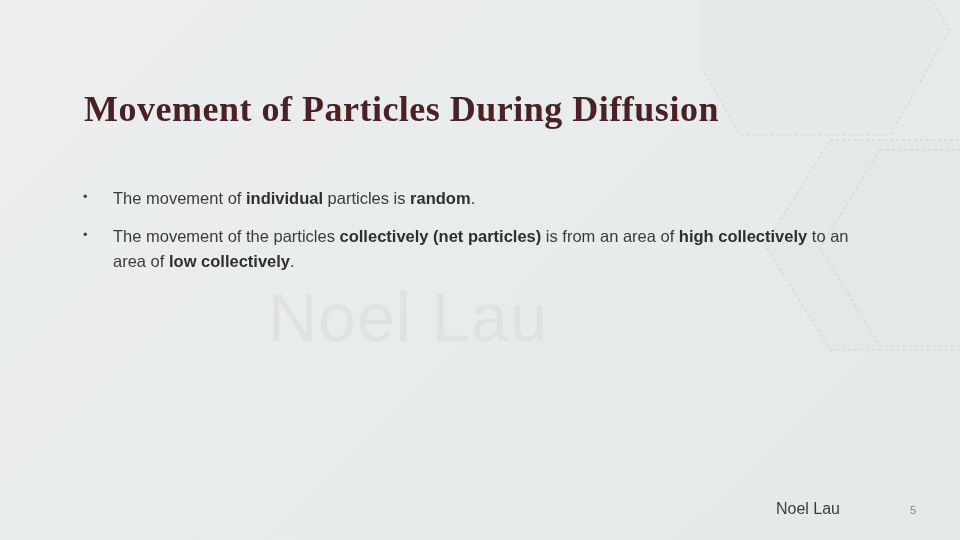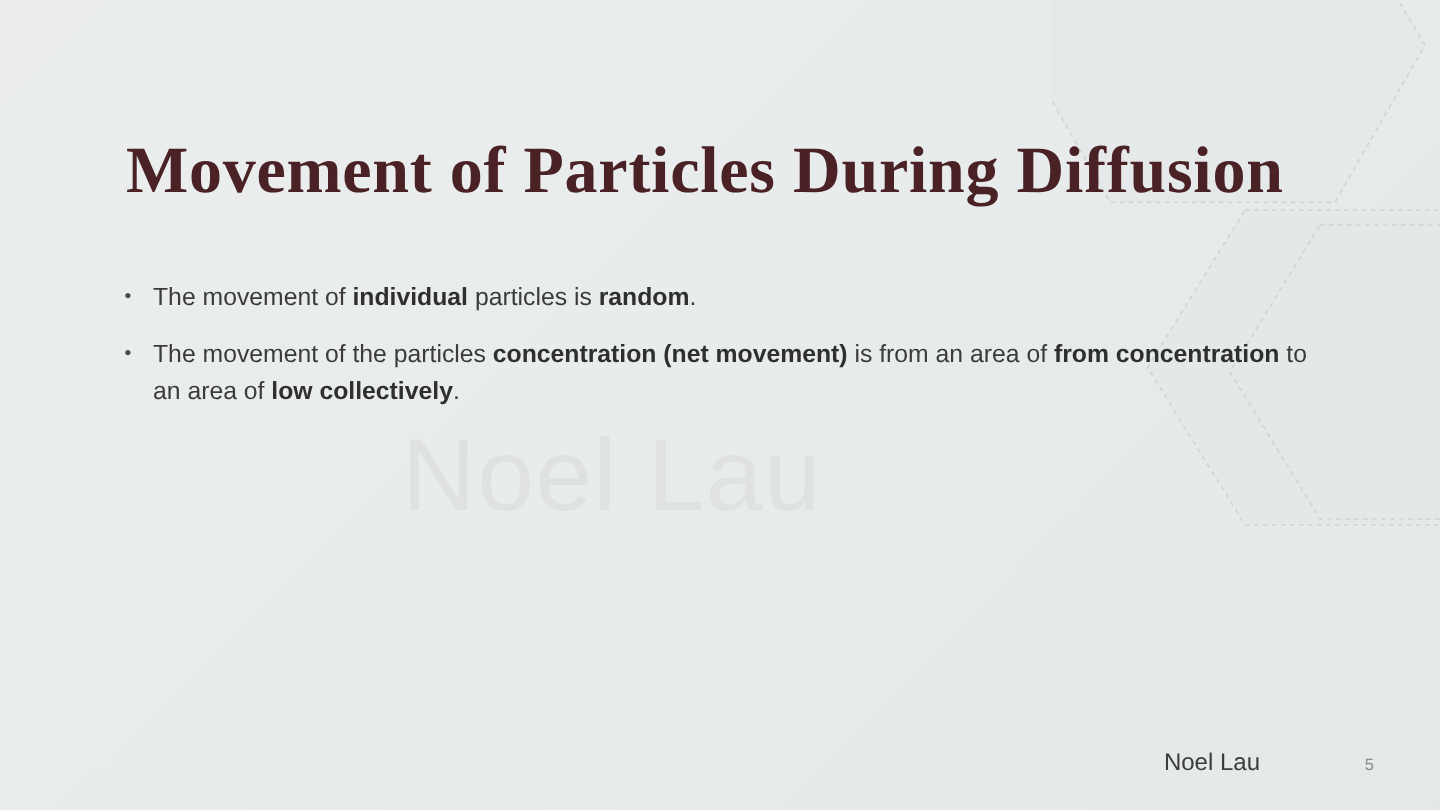--- a/index.html
+++ b/index.html
@@ -26,21 +26,21 @@
     pointer-events: none;
   }
 
   
   .title {
     position: absolute;
     left: 84px;
     top: 88px;
     width: 800px;
     font-family: "Liberation Serif", serif;
-    font-size: 44px;
+    font-size: 36px;
     font-weight: bold;
     color: #4a2226;
     letter-spacing: 0.5px;
     white-space: nowrap;
   }
 
   
   .body {
     position: absolute;
     left: 80px;
@@ -60,20 +60,21 @@
     flex: 0 0 22px;
     color: #4a4a4a;
     font-size: 13px;
     line-height: 1.7;
     text-align: left;
     padding-left: 3px;
     box-sizing: border-box;
   }
   .bullet-text {
     flex: 1 1 auto;
+    margin-left: 11px;
   }
   .bullet-text b {
     color: #2f2f2f;
     font-weight: bold;
   }
 
   
   .watermark {
     position: absolute;
     left: 268px;
@@ -117,20 +118,20 @@
 
   <div class="watermark">Noel Lau</div>
 
   <div class="body">
     <div class="bullet-row">
       <span class="bullet-mark">•</span>
       <span class="bullet-text"><span>The movement of </span><b>individual</b><span> particles is </span><b>random</b><span>.</span></span>
     </div>
     <div class="bullet-row">
       <span class="bullet-mark">•</span>
-      <span class="bullet-text"><span>The movement of the particles </span><b>concentration (net movement)</b><span> is from an area of </span><b>from concentration</b><span> to an area of </span><b>low collectively</b><span>.</span></span>
+      <span class="bullet-text"><span>The movement of the particles </span><b>collectively (net particles)</b><span> is from an area of </span><b>high collectively</b><span> to an area of </span><b>low collectively</b><span>.</span></span>
     </div>
   </div>
 
   <div class="footer-name">Noel Lau</div>
   <div class="slide-number">5</div>
 
 </div>
 
 </body></html>

